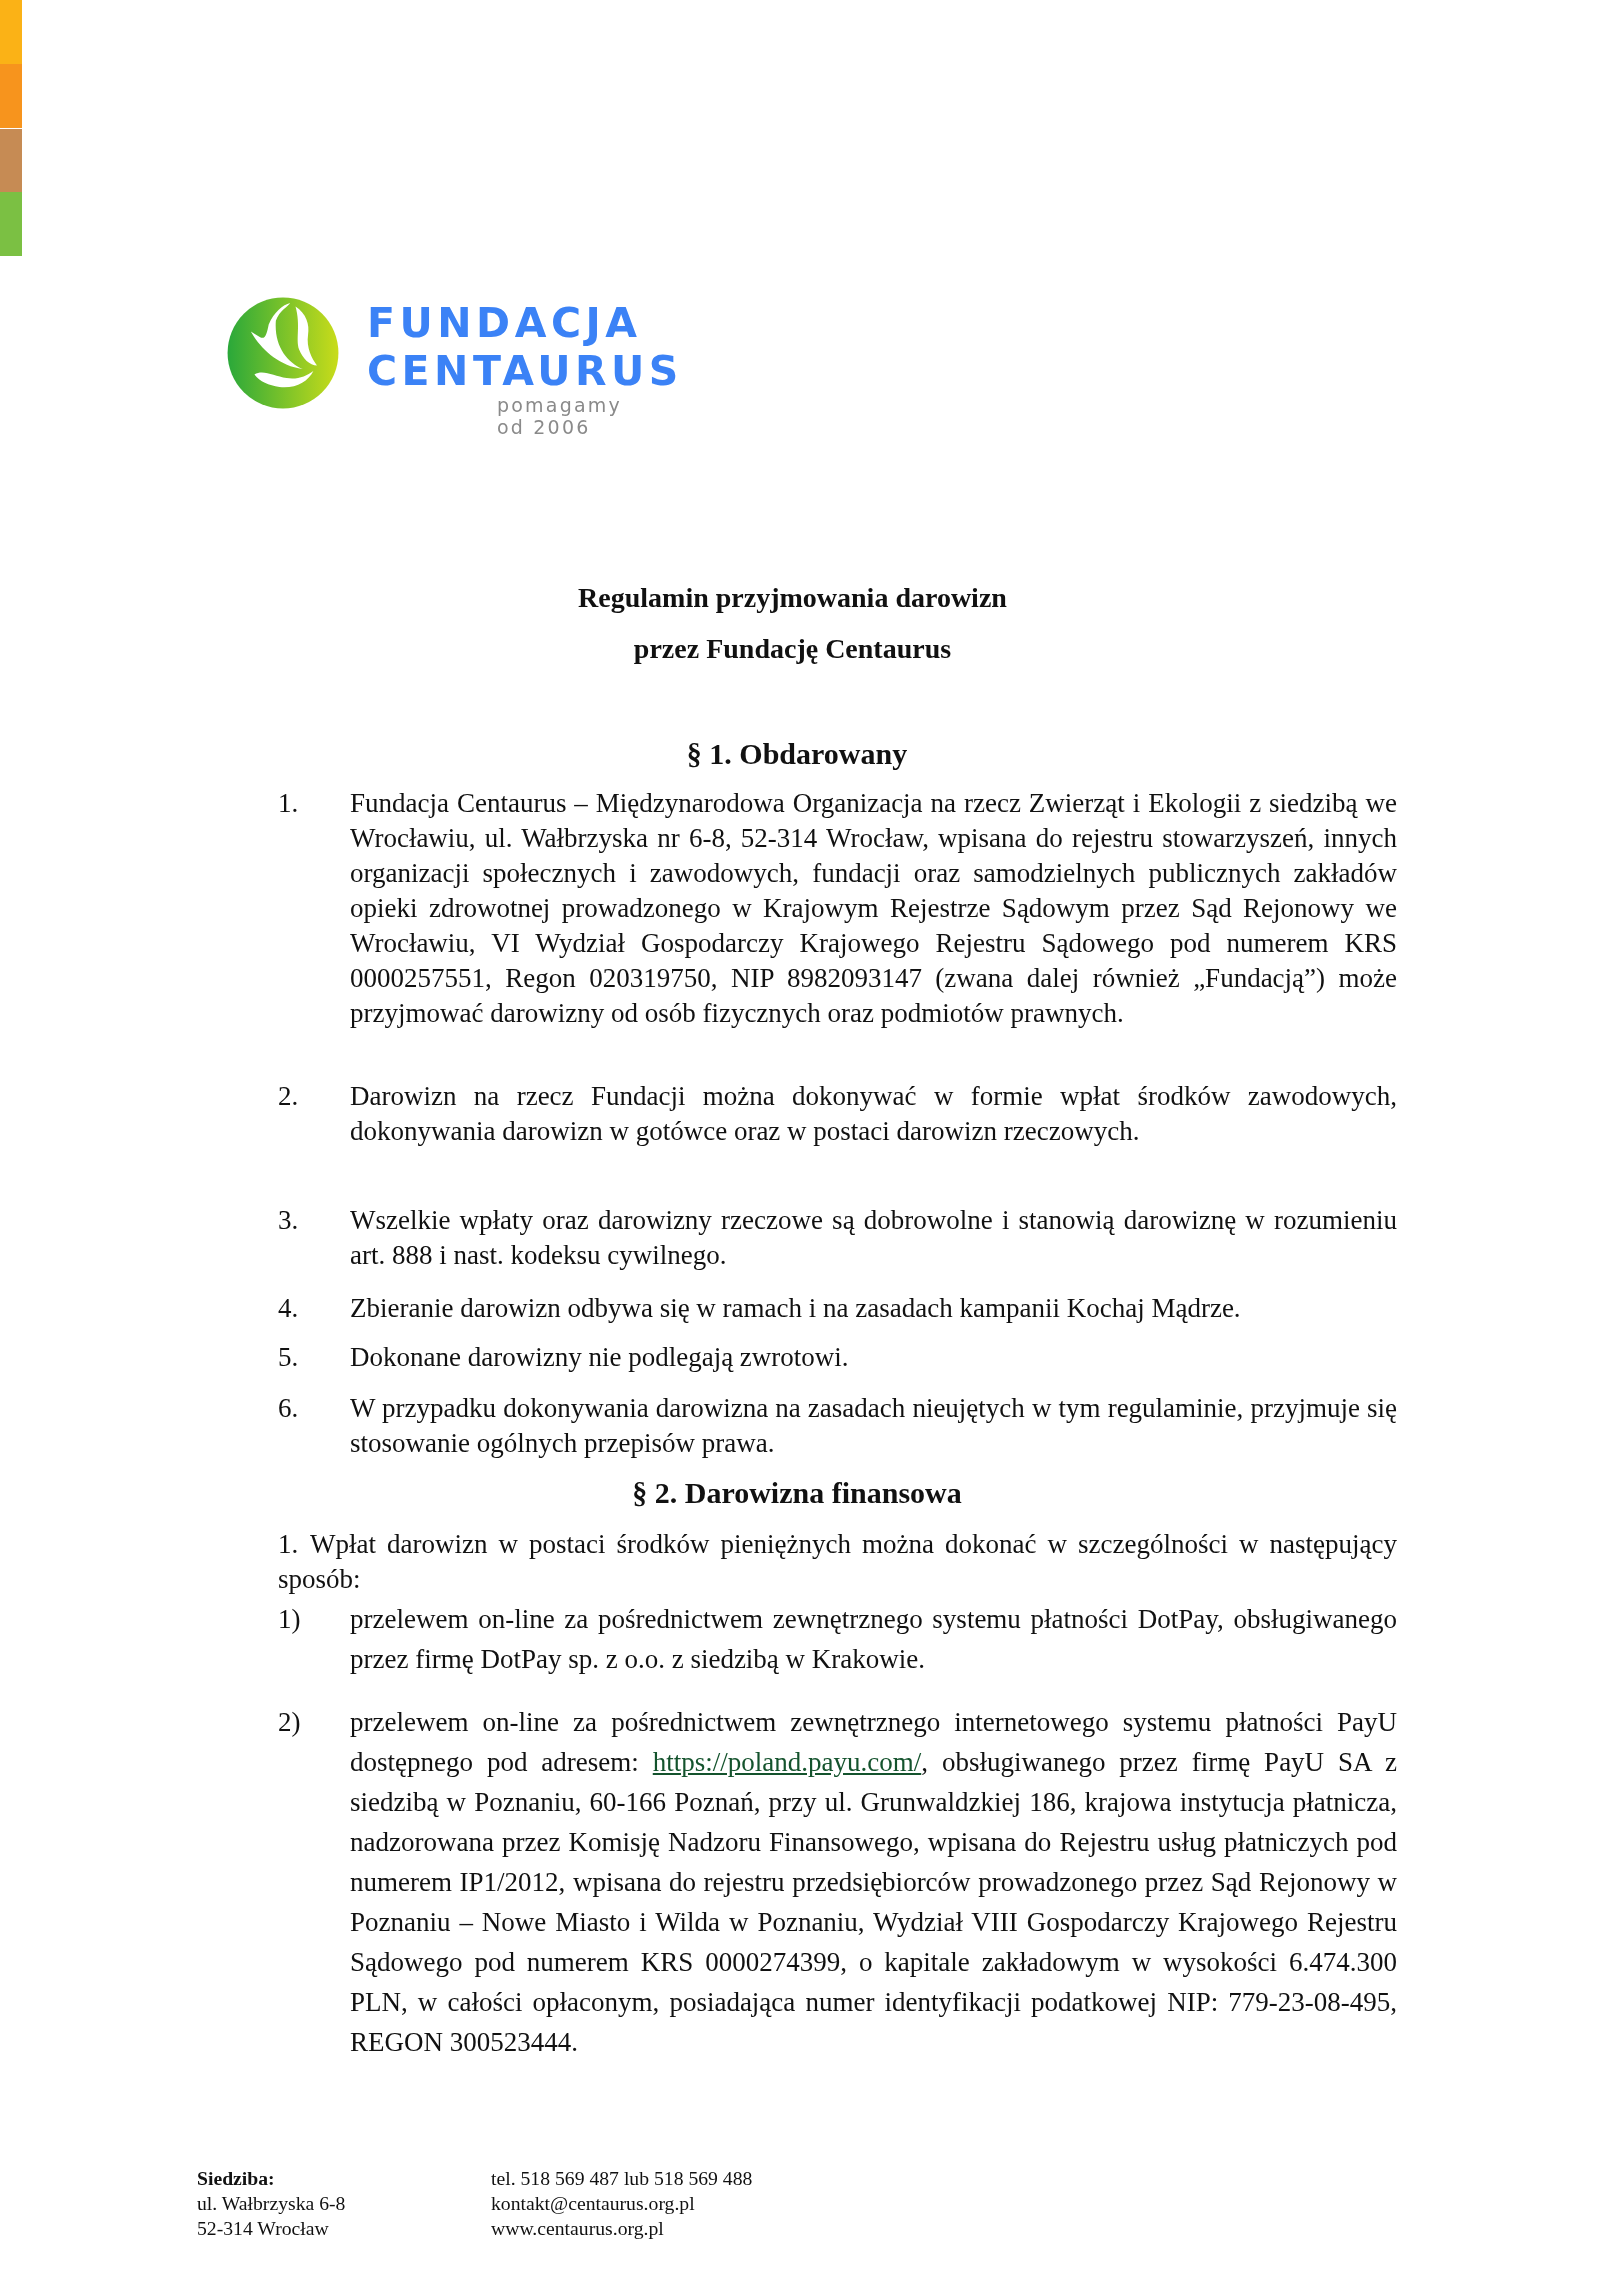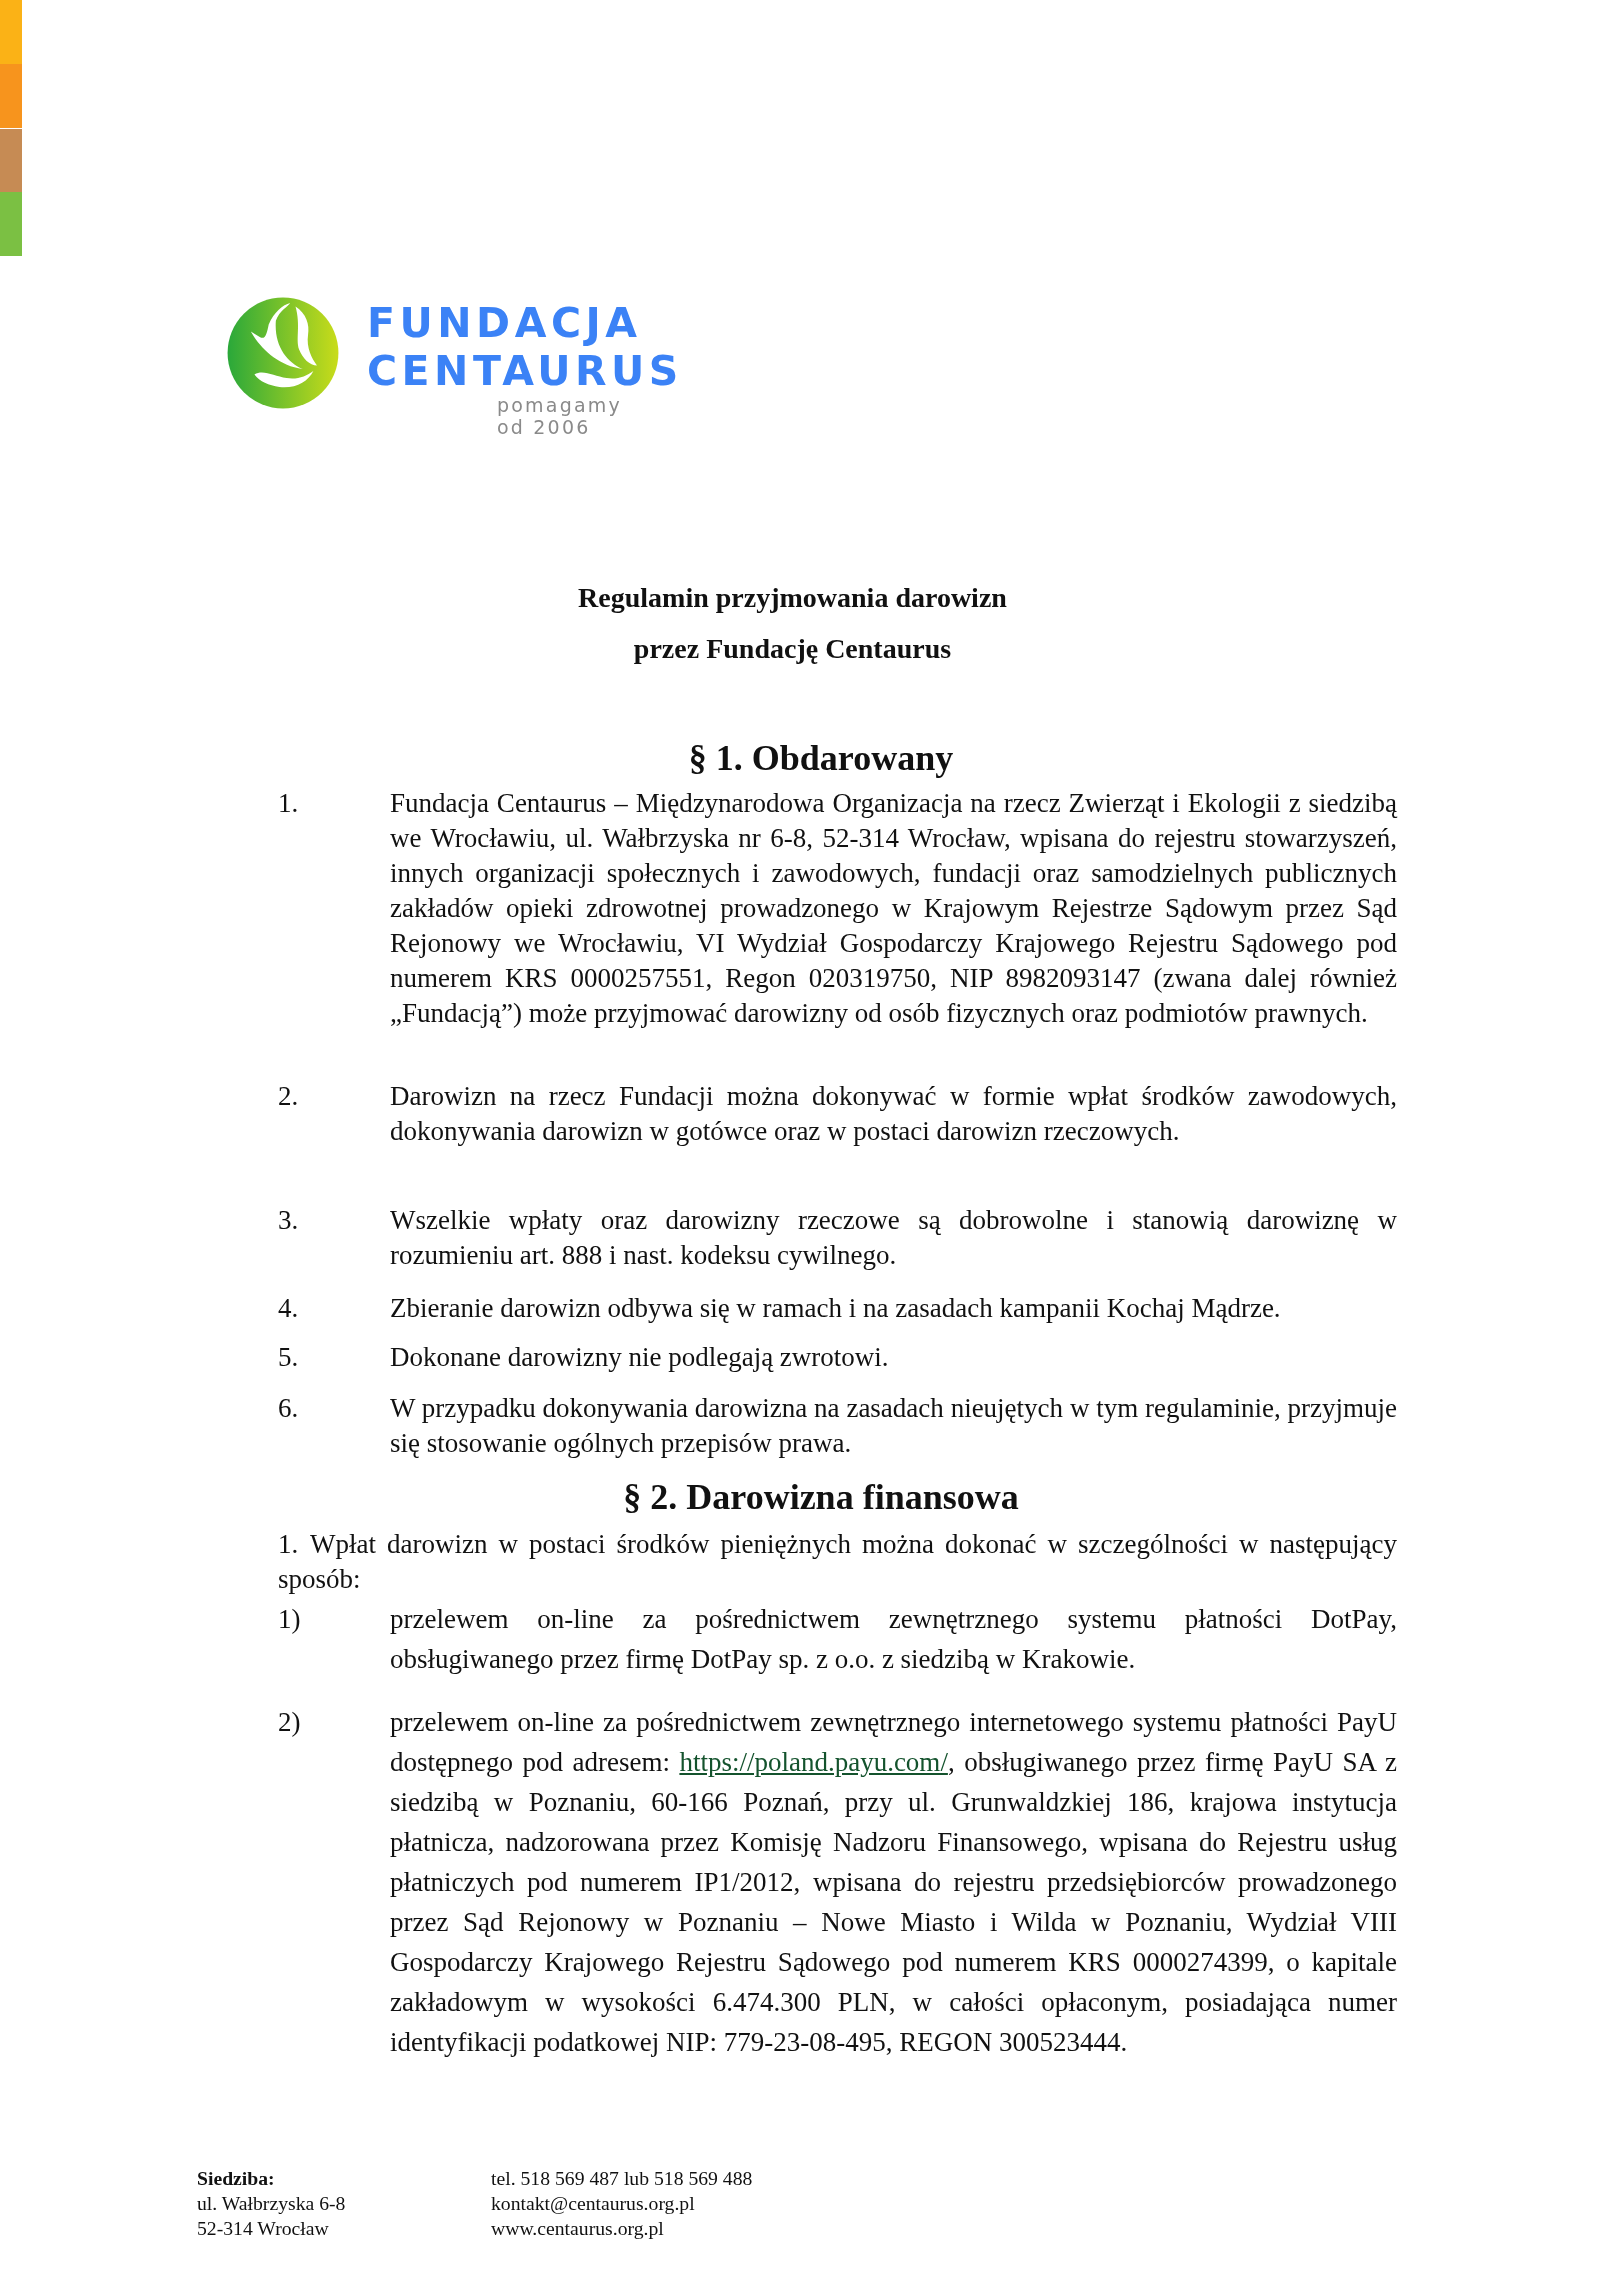--- a/index.html
+++ b/index.html
@@ -9,24 +9,24 @@
   .logo { position:absolute; left:224px; top:294px; width:430px; height:121px; }
   .logo .emblem { position:absolute; left:0; top:0; width:118px; height:118px; }
   .logo .wordmark { position:absolute; left:143px; top:5.4px;
         font-family:"DejaVu Sans", sans-serif; font-weight:bold; color:#3b82f6;
         font-size:41px; line-height:48px; letter-spacing:4.5px; }
   .logo .tagline { position:absolute; left:273px; top:100px;
         font-family:"DejaVu Sans", sans-serif; color:#8a8a8a; font-size:19px; letter-spacing:2.2px; }
 
   .title { position:absolute; left:0; width:1585px; text-align:center;
            font-weight:bold; font-size:28px; }
-  .section { position:absolute; left:0; width:1594px; text-align:center; font-weight:bold; font-size:36px;margin-left:24px; }
+  .section { position:absolute; left:0; width:1594px; text-align:center; font-weight:bold; font-size:30px; }
   .para { position:absolute; left:278px; width:1119px; font-size:27px; line-height:35px; text-align:justify; }
   .para .num { position:absolute; left:0; top:0; }
-  .para .txt { margin-left:112px; text-align:justify; }
+  .para .txt { margin-left:72px; text-align:justify; }
   .para.loose { line-height:40px; }
   a.link { color:#14532d; text-decoration:underline; }
   .footer { position:absolute; top:2166px; font-size:19.7px; line-height:25px; }
   .footer b { font-weight:bold; }
 </style>
 </head>
 <body>
 
 <div class="stripe" style="top:0;height:64px;background:#fbb216"></div>
 <div class="stripe" style="top:64px;height:64px;background:#f7941d"></div>

